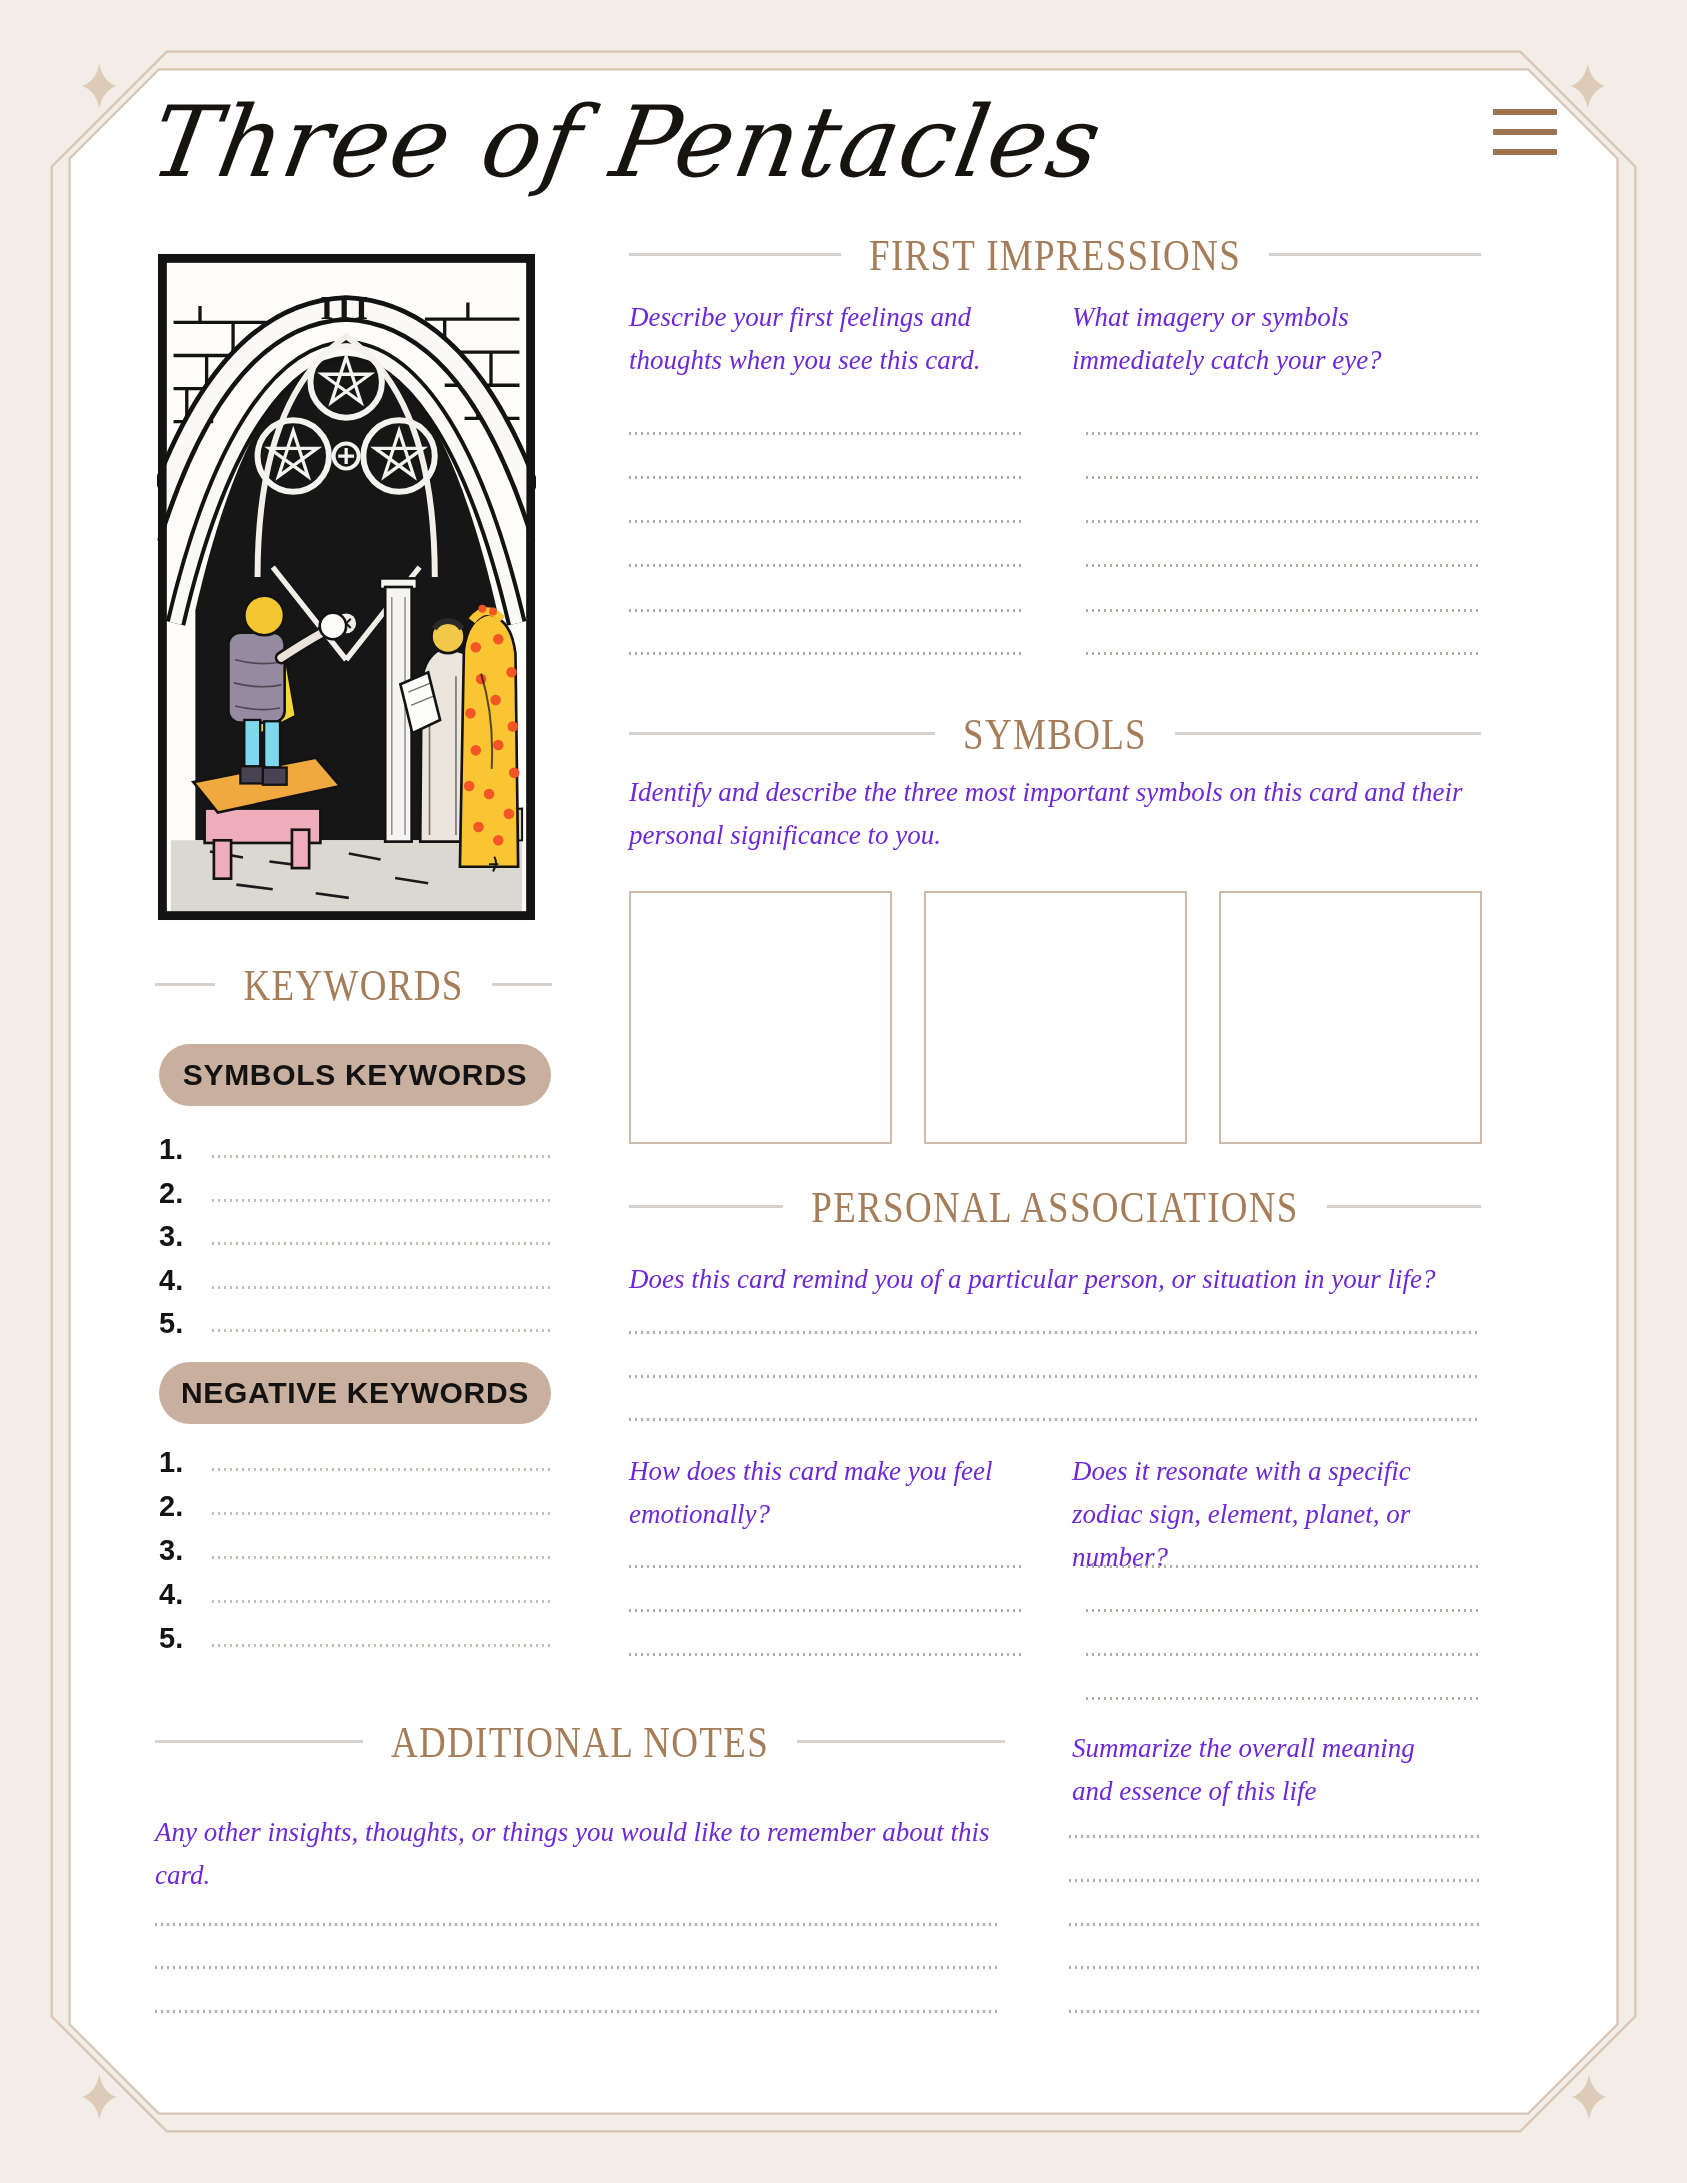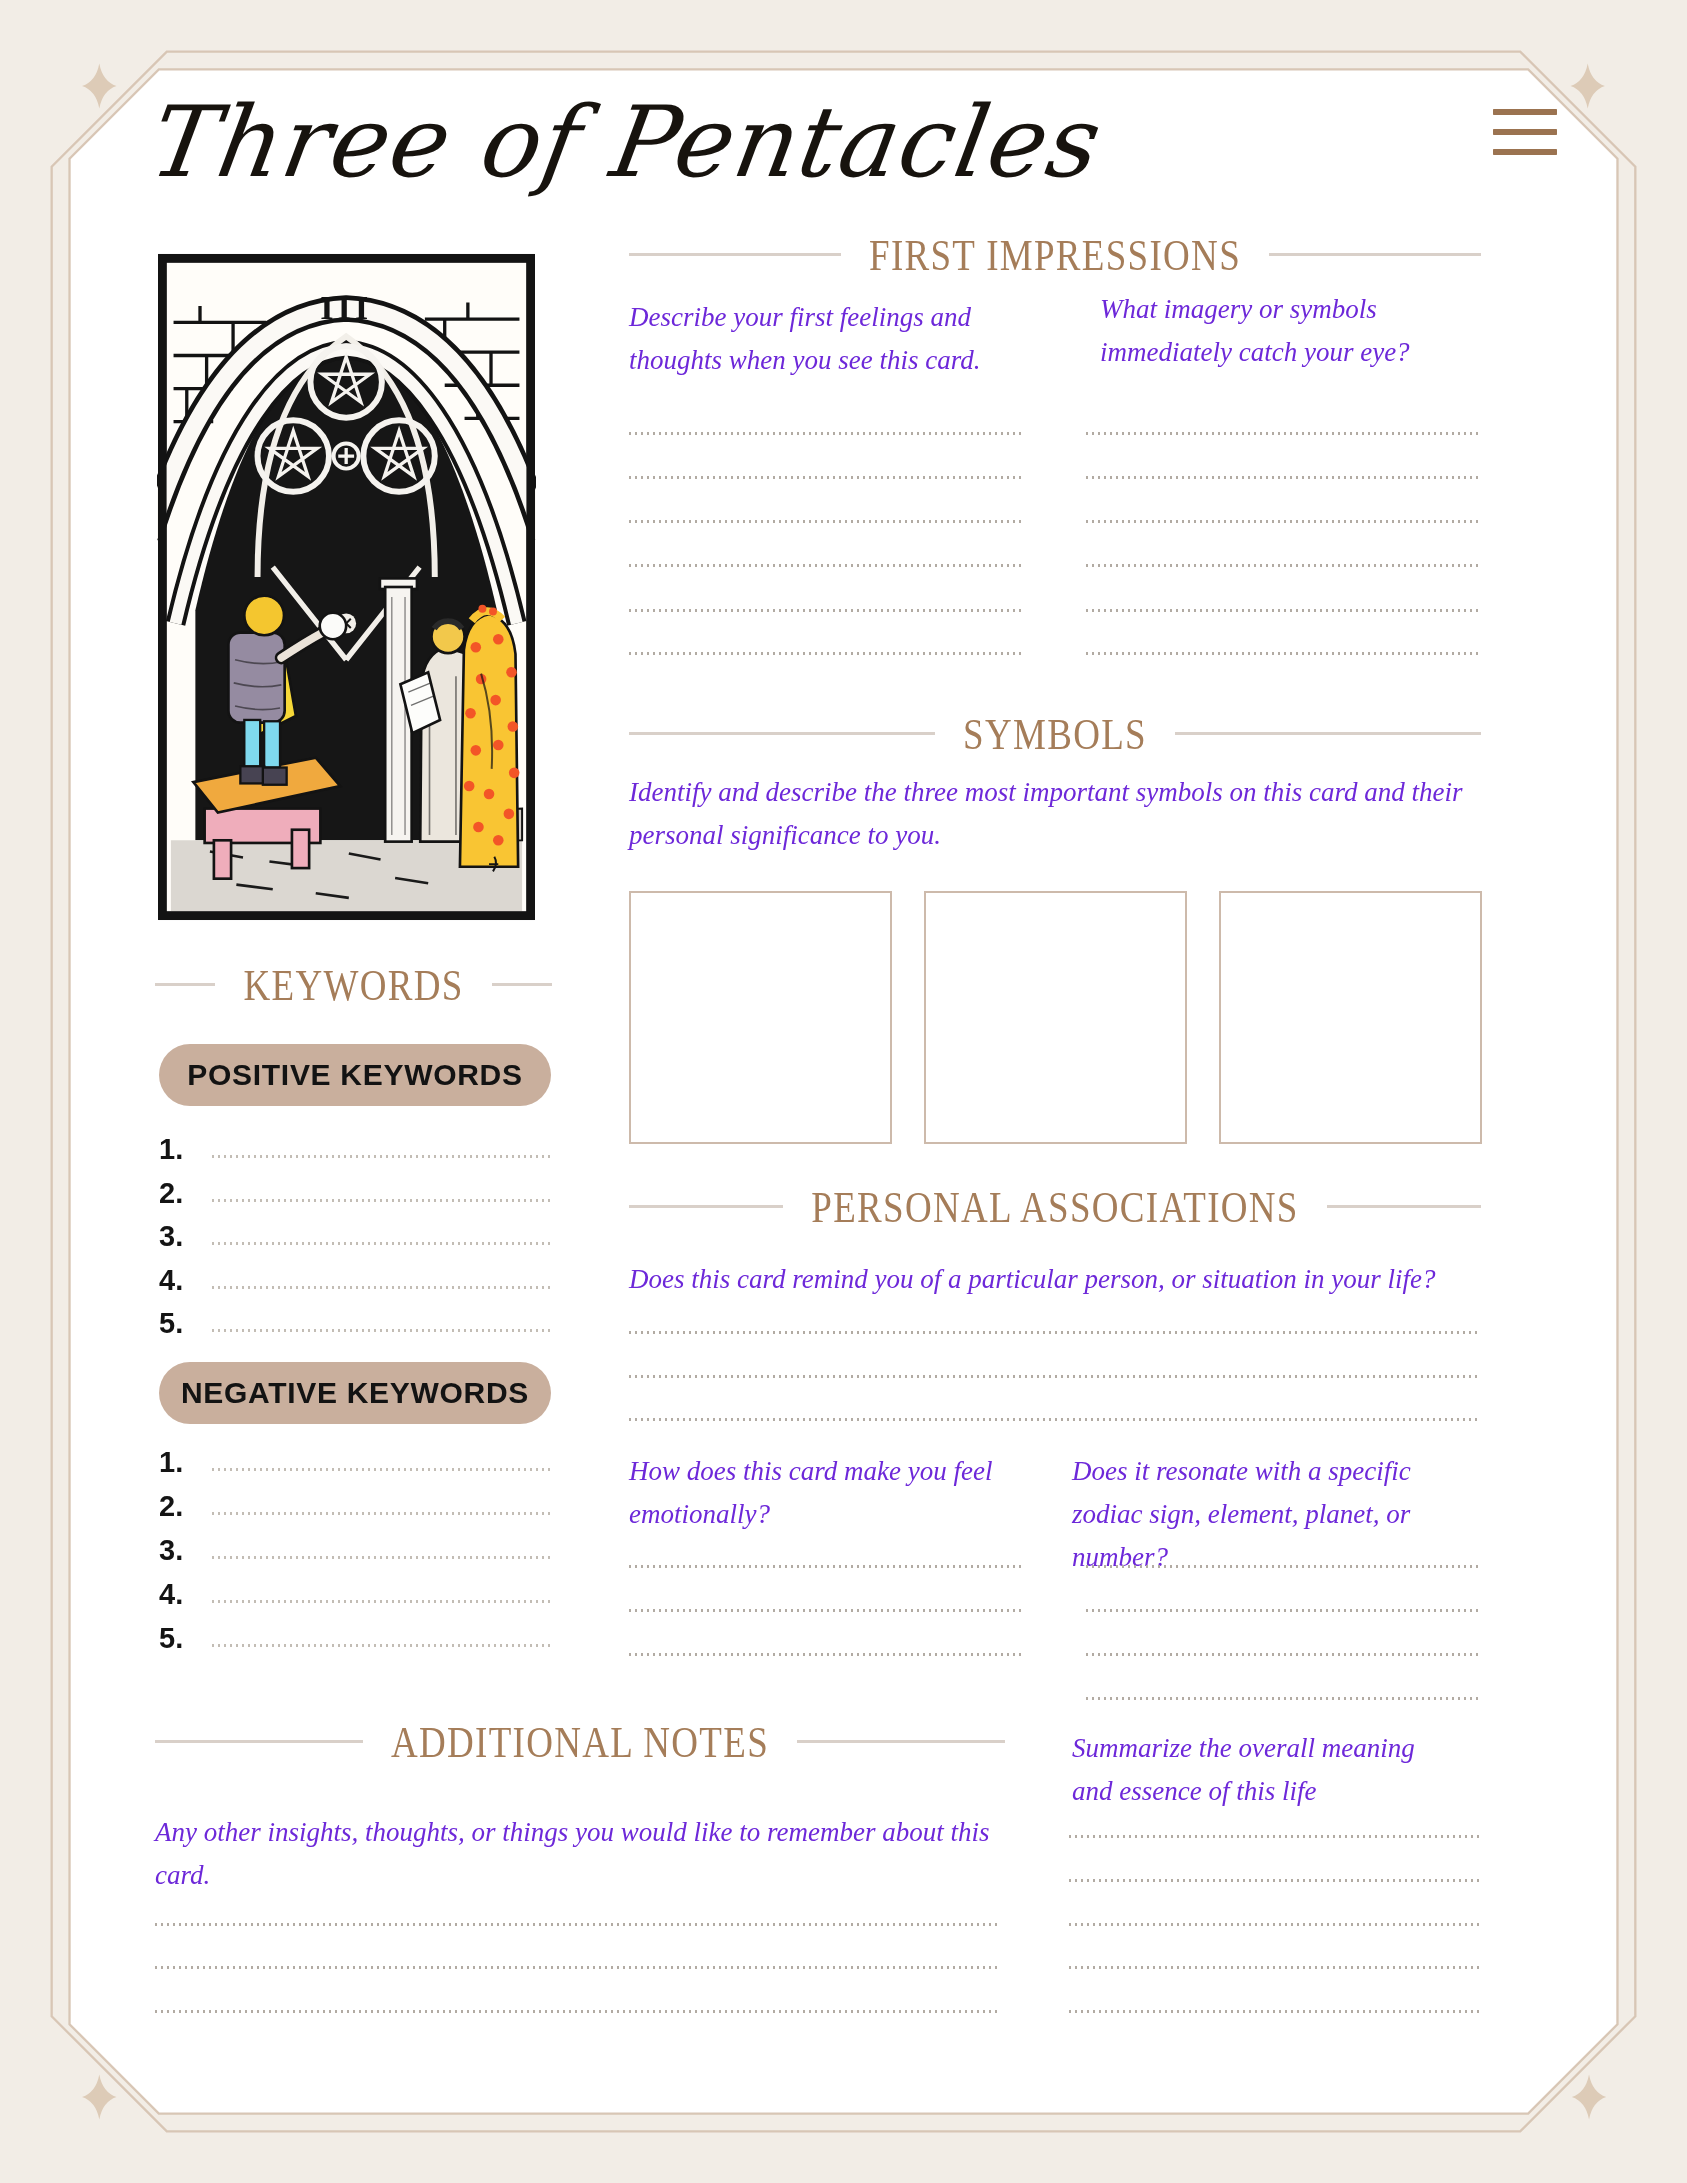--- a/index.html
+++ b/index.html
@@ -192,21 +192,21 @@
         <text x="286" y="100" text-anchor="middle" font-family="Liberation Serif, serif" font-weight="bold" font-size="52" letter-spacing="6" fill="#141414">III</text>
       </svg>
     </div>
 
     <div class="sec-head" style="left:629px; top:233px; width:852px;">
       <div class="rule"></div>
       <div class="t">FIRST IMPRESSIONS</div>
       <div class="rule"></div>
     </div>
     <div class="prompt" style="left:629px; top:296px; width:370px;">Describe your first feelings and thoughts when you see this card.</div>
-    <div class="prompt" style="left:1072px; top:288px; width:370px;margin-left:28px;">What imagery or symbols immediately catch your eye?</div>
+    <div class="prompt" style="left:1072px; top:296px; width:370px;">What imagery or symbols immediately catch your eye?</div>
 
     <div class="dline" style="left:629px; top:432px; width:393px;"></div>
     <div class="dline" style="left:629px; top:476px; width:393px;"></div>
     <div class="dline" style="left:629px; top:520px; width:393px;"></div>
     <div class="dline" style="left:629px; top:564px; width:393px;"></div>
     <div class="dline" style="left:629px; top:609px; width:393px;"></div>
     <div class="dline" style="left:629px; top:652px; width:393px;"></div>
     <div class="dline" style="left:1086px; top:432px; width:393px;"></div>
     <div class="dline" style="left:1086px; top:476px; width:393px;"></div>
     <div class="dline" style="left:1086px; top:520px; width:393px;"></div>
@@ -224,21 +224,21 @@
     <div class="sym-box" style="left:924px; top:891px;"></div>
     <div class="sym-box" style="left:1219px; top:891px;"></div>
 
     <div class="sec-head" style="left:155px; top:963px; width:397px;">
       <div class="rule"></div>
       <div class="t">KEYWORDS</div>
       <div class="rule"></div>
     </div>
 
     <div class="pill" style="left:159px; top:1044px;">
-      <div class="pt">POSITIVE KEYWORDS</div>
+      <div class="pt">SYMBOLS KEYWORDS</div>
     </div>
     <div class="kwrow" style="top:1129px;">
       <div class="num">1.</div>
       <div class="dl"></div>
     </div>
     <div class="kwrow" style="top:1173px;">
       <div class="num">2.</div>
       <div class="dl"></div>
     </div>
     <div class="kwrow" style="top:1216px;">

